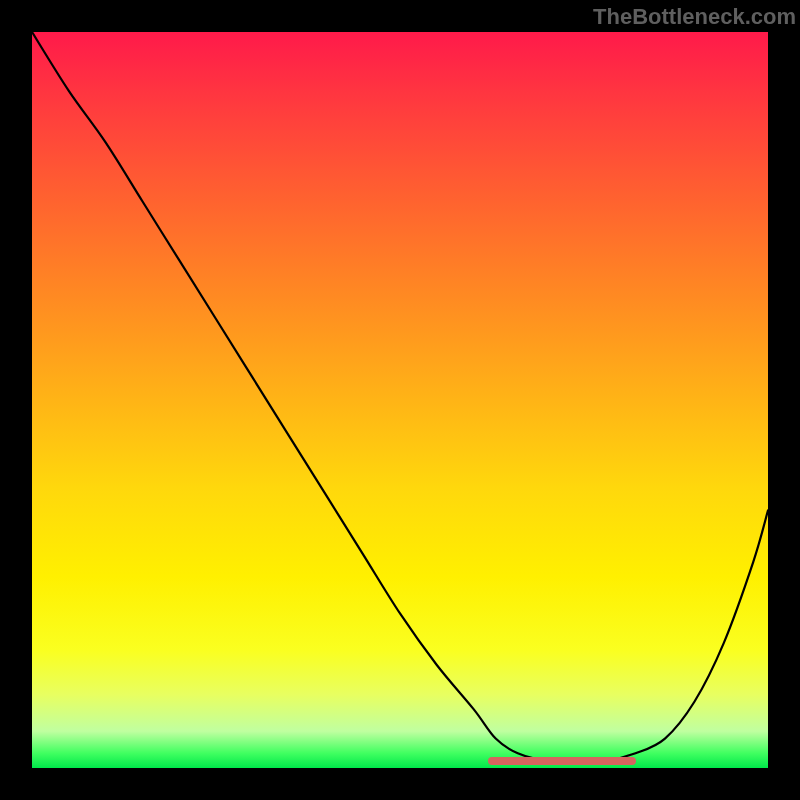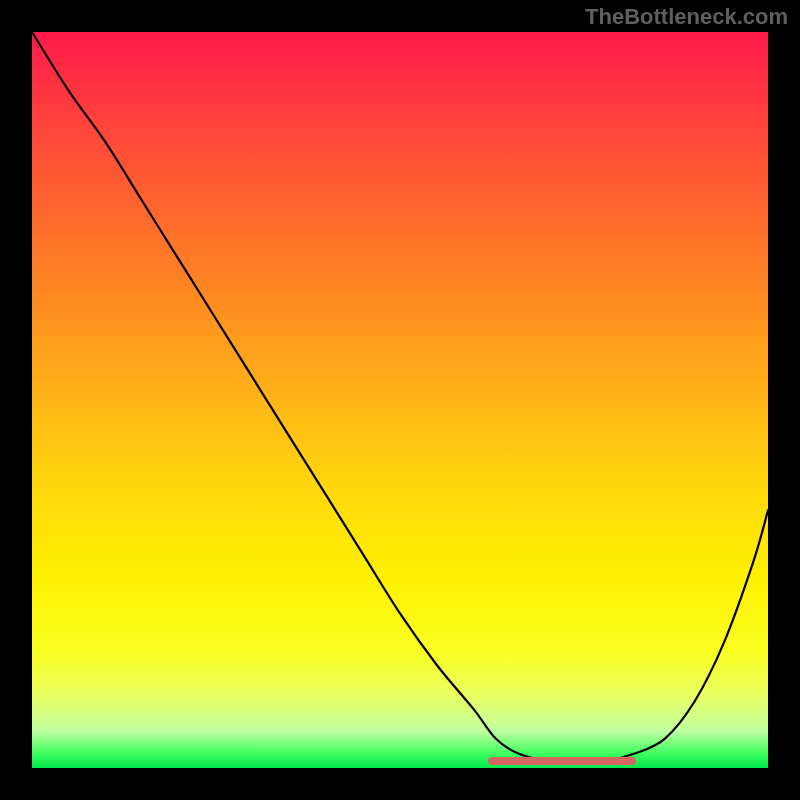--- a/index.html
+++ b/index.html
@@ -6,21 +6,21 @@
   body {
     width: 800px;
     height: 800px;
     background: #000;
     position: relative;
     font-family: Arial, sans-serif;
   }
   .watermark {
     position: absolute;
     top: 4px;
-    right: 12px;
+    right: 4px;
     color: #5f5f5f;
     font-size: 22px;
     font-weight: bold;
     z-index: 10;
   }
   .plot-area {
     position: absolute;
     left: 32px;
     top: 32px;
     width: 736px;

